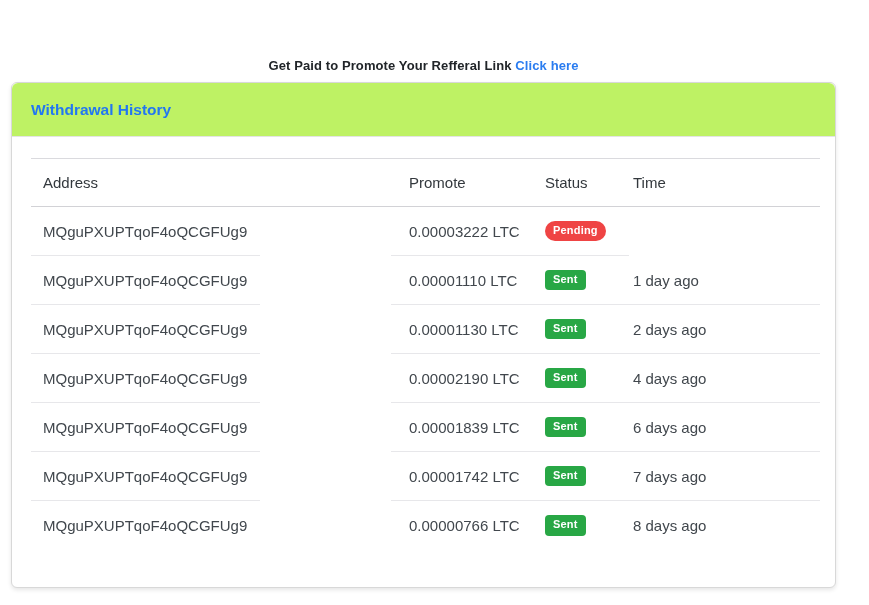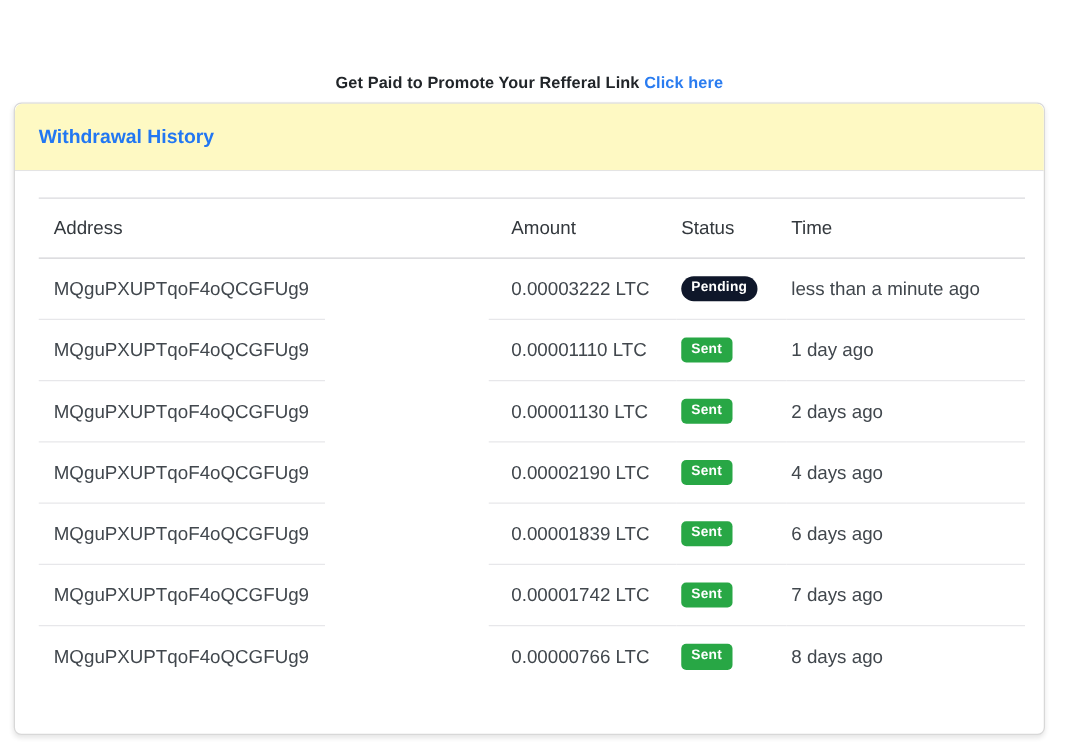--- a/index.html
+++ b/index.html
@@ -26,21 +26,21 @@
     position: absolute;
     left: 11px; top: 82px;
     width: 825px; height: 506px;
     background: #ffffff;
     border: 1px solid #d8d8d8;
     border-radius: 6px;
     box-shadow: 0 2px 4px rgba(0,0,0,0.10);
   }
   .panel-header {
     height: 54px;
-    background: #fef9c3;
+    background: #bef264;
     border-bottom: 1px solid #e4e4e4;
     border-radius: 6px 6px 0 0;
     display: flex; align-items: center;
     padding-left: 19px;
   }
   .panel-title {
     font-size: 15.5px; font-weight: 700; color: #2277f2;
   }
   .panel-body {
     padding: 21px 15px 0 19px;
@@ -94,33 +94,32 @@
 
 <div class="panel">
   <div class="panel-header">
     <span class="panel-title">Withdrawal History</span>
   </div>
   <div class="panel-body">
     <div class="wtable">
       <div class="t-head">
         <div class="cell c-address">Address</div>
         <div class="cell c-spacer"></div>
-        <div class="cell c-amount">Amount</div>
+        <div class="cell c-amount">Promote</div>
         <div class="cell c-status">Status</div>
         <div class="cell c-time">Time</div>
       </div>
       <div id="rows-container">
   <div class="t-row">
     <div class="cell c-address">MQguPXUPTqoF4oQCGFUg9</div>
     <div class="cell c-spacer"></div>
     <div class="cell c-amount">0.00003222 LTC</div>
     <div class="cell c-status">
-      <span class="badge" style="background: #0f172a; border-radius: 10px;">Pending</span>
+      <span class="badge" style="background: #ef4444; border-radius: 10px;">Pending</span>
     </div>
-    <div class="cell c-time">less than a minute ago</div>
   </div>
 
   <div class="t-row">
     <div class="cell c-address">MQguPXUPTqoF4oQCGFUg9</div>
     <div class="cell c-spacer"></div>
     <div class="cell c-amount">0.00001110 LTC</div>
     <div class="cell c-status">
       <span class="badge" style="background: rgb(40, 167, 69);">Sent</span>
     </div>
     <div class="cell c-time">1 day ago</div>

